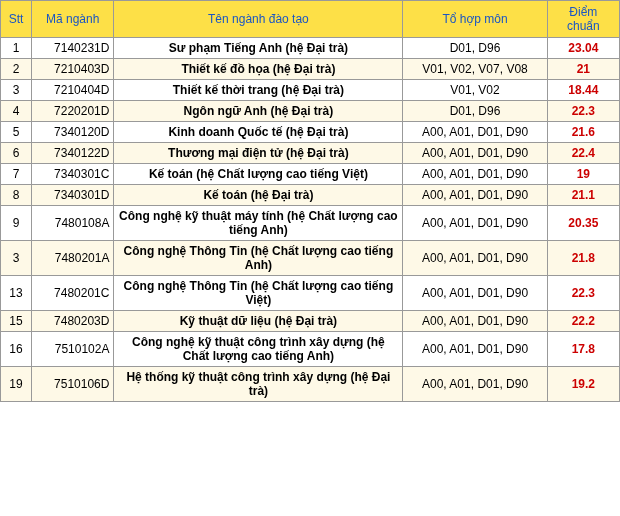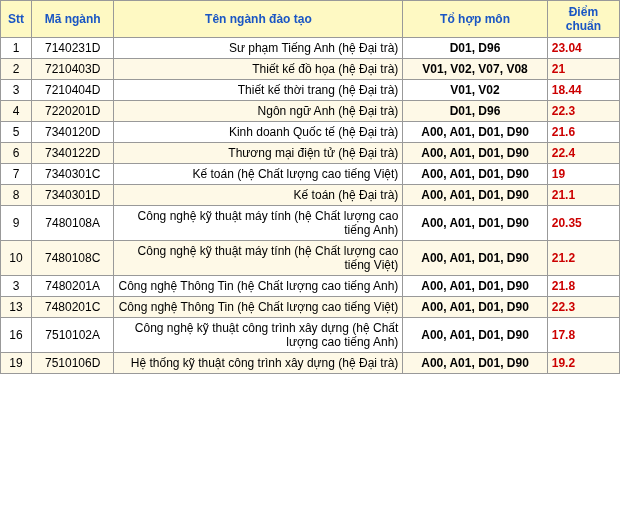--- a/index.html
+++ b/index.html
@@ -8,44 +8,44 @@
       font-size: 12px;
       background: #fff;
       width: 620px;
       min-height: 516px;
     }
     table {
       width: 620px;
       border-collapse: collapse;
     }
     thead tr th {
-      background: #fef9c3;
+      background: #fde047;
       color: #1a56c4;
-      font-weight: bold;
+      font-weight: normal;
       border: 1px solid #999;
       padding: 4px 4px;
       text-align: center;
       vertical-align: middle;
     }
     tbody tr td {
       border: 1px solid #999;
       padding: 3px 4px;
       vertical-align: middle;
     }
     tbody tr:nth-child(odd) td {
       background: #fff;
     }
     tbody tr:nth-child(even) td {
       background: #fef9e7;
     }
     td.stt { text-align: center; }
-    td.ma { text-align: center; }
-    td.ten { text-align: right; }
-    td.tohop { text-align: center; font-weight: bold; }
-    td.diem { font-weight: bold; color: #c00; }
+    td.ma { text-align: right; }
+    td.ten { text-align: center; font-weight: bold; }
+    td.tohop { text-align: center; }
+    td.diem { text-align: center; font-weight: bold; color: #c00; }
     .header-row th {
       font-size: 12px;
     }
   </style>
 </head>
 <body>
 
 <table>
   <thead>
     <tr class="header-row">
@@ -114,39 +114,39 @@
         <td class="diem">21.1</td>
       </tr>
       <tr>
         <td class="stt">9</td>
         <td class="ma">7480108A</td>
         <td class="ten">Công nghệ kỹ thuật máy tính (hệ Chất lượng cao tiếng Anh)</td>
         <td class="tohop">A00, A01, D01, D90</td>
         <td class="diem">20.35</td>
       </tr>
       <tr>
-        <td class="stt">10</td>
-        <td class="ma">7480108C</td>
-        <td class="ten">Công nghệ kỹ thuật máy tính (hệ Chất lượng cao tiếng Việt)</td>
-        <td class="tohop">A00, A01, D01, D90</td>
-        <td class="diem">21.2</td>
-      </tr>
-      <tr>
         <td class="stt">3</td>
         <td class="ma">7480201A</td>
         <td class="ten">Công nghệ Thông Tin (hệ Chất lượng cao tiếng Anh)</td>
         <td class="tohop">A00, A01, D01, D90</td>
         <td class="diem">21.8</td>
       </tr>
       <tr>
         <td class="stt">13</td>
         <td class="ma">7480201C</td>
         <td class="ten">Công nghệ Thông Tin (hệ Chất lượng cao tiếng Việt)</td>
         <td class="tohop">A00, A01, D01, D90</td>
         <td class="diem">22.3</td>
+      </tr>
+      <tr>
+        <td class="stt">15</td>
+        <td class="ma">7480203D</td>
+        <td class="ten">Kỹ thuật dữ liệu (hệ Đại trà)</td>
+        <td class="tohop">A00, A01, D01, D90</td>
+        <td class="diem">22.2</td>
       </tr>
       <tr>
         <td class="stt">16</td>
         <td class="ma">7510102A</td>
         <td class="ten">Công nghệ kỹ thuật công trình xây dựng (hệ Chất lượng cao tiếng Anh)</td>
         <td class="tohop">A00, A01, D01, D90</td>
         <td class="diem">17.8</td>
       </tr>
       <tr>
         <td class="stt">19</td>

